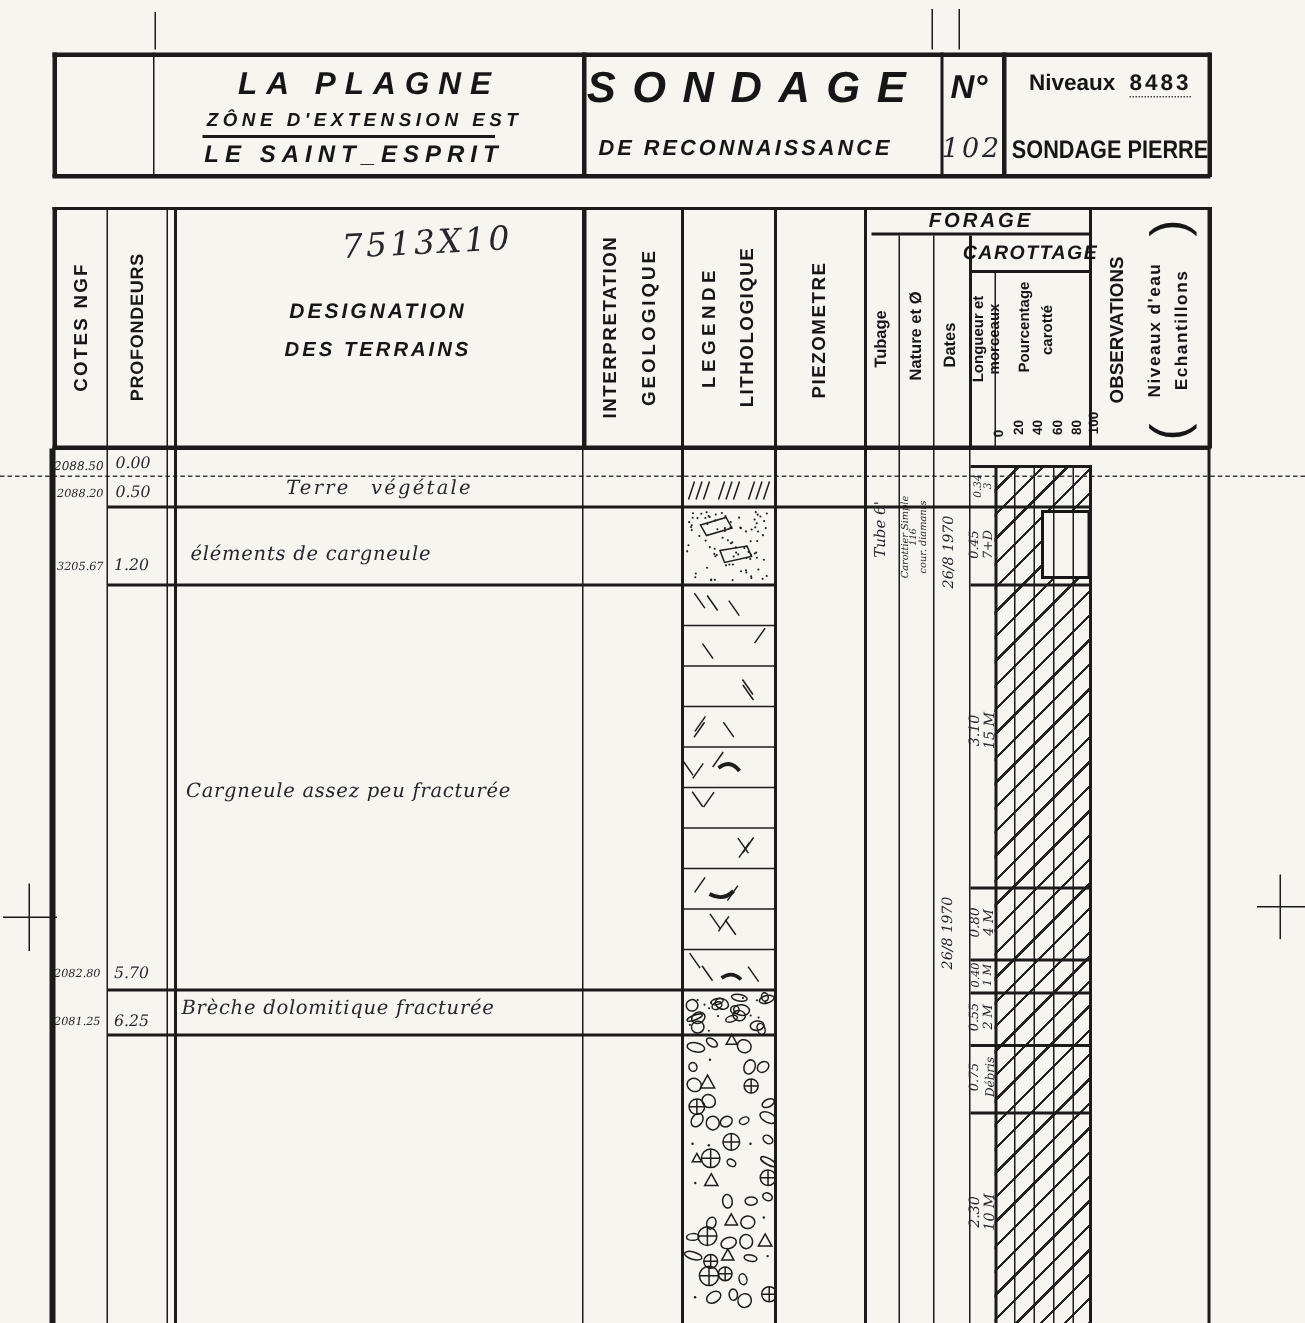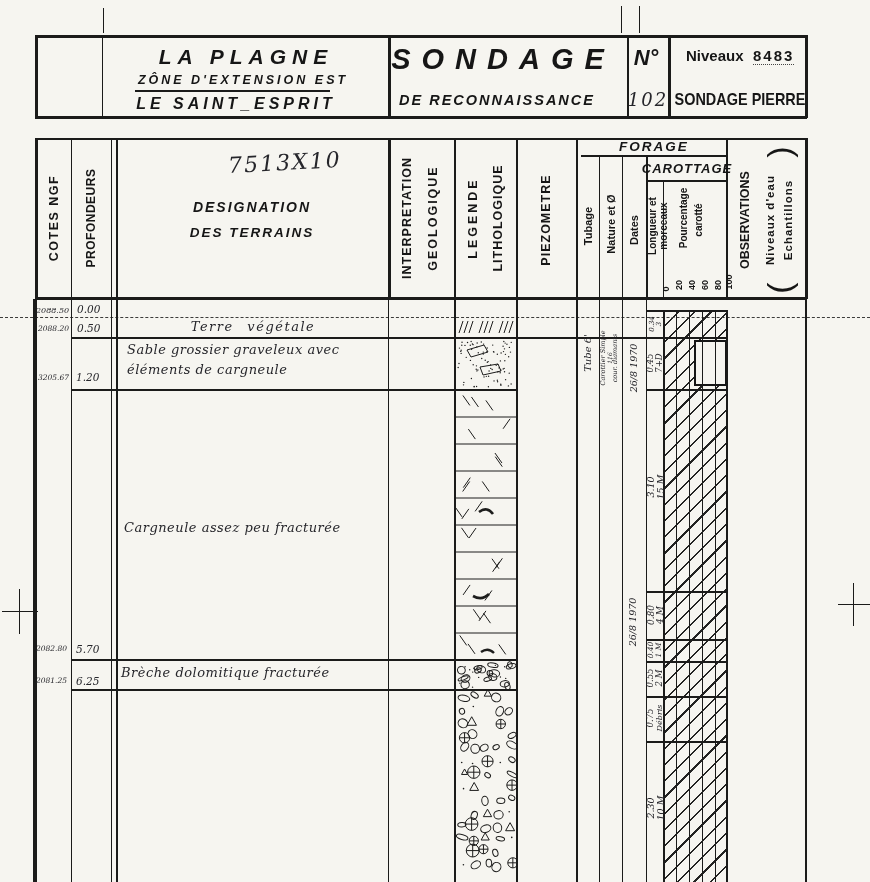--- a/index.html
+++ b/index.html
@@ -388,21 +388,20 @@
     <span class="hw" style="left:38px;top:325px;font-size:7.5px">2088.20</span>
     <span class="hw" style="left:77px;top:322px;font-size:10.5px">0.50</span>
     <span class="hw" style="left:38px;top:374px;font-size:7.5px">3205.67</span>
     <span class="hw" style="left:76px;top:371px;font-size:10.5px">1.20</span>
     <span class="hw" style="left:36px;top:645px;font-size:7.5px">2082.80</span>
     <span class="hw" style="left:76px;top:643px;font-size:10.5px">5.70</span>
     <span class="hw" style="left:36px;top:677px;font-size:7.5px">2081.25</span>
     <span class="hw" style="left:76px;top:675px;font-size:10.5px">6.25</span>
 
     <span class="hw ctr" style="left:253px;top:327px;font-size:13px;letter-spacing:1.5px;word-spacing:8px">Terre végétale</span>
-    <span class="hw" style="left:127px;top:343px;font-size:13px;letter-spacing:0.5px">Sable grossier graveleux avec</span>
     <span class="hw" style="left:127px;top:363px;font-size:13px;letter-spacing:0.5px">éléments de cargneule</span>
     <span class="hw" style="left:124px;top:521px;font-size:13px;letter-spacing:0.5px">Cargneule assez peu fracturée</span>
     <span class="hw" style="left:121px;top:666px;font-size:13px;letter-spacing:0.5px">Brèche dolomitique fracturée</span>
 
     <span class="hw rot" style="left:588px;top:353px;font-size:10px">Tube 6'</span>
     <span class="hw rot" style="left:604px;top:358px;font-size:6.5px">Carottier Simple</span>
     <span class="hw rot" style="left:610px;top:358px;font-size:6px">116</span>
     <span class="hw rot" style="left:616px;top:358px;font-size:6.5px">cour. diamants</span>
     <span class="hw rot" style="left:634px;top:368px;font-size:9.5px">26/8 1970</span>
     <span class="hw rot" style="left:633px;top:622px;font-size:9.5px">26/8 1970</span>

